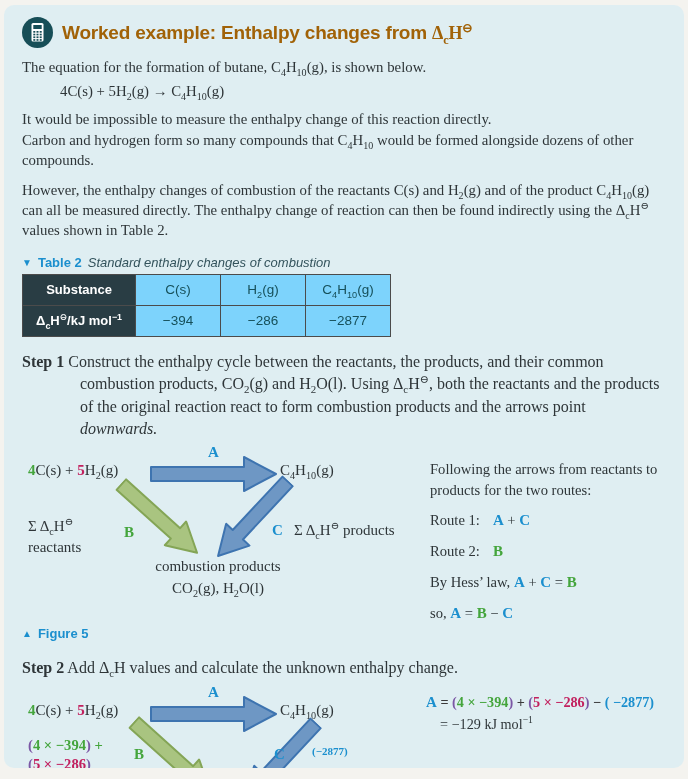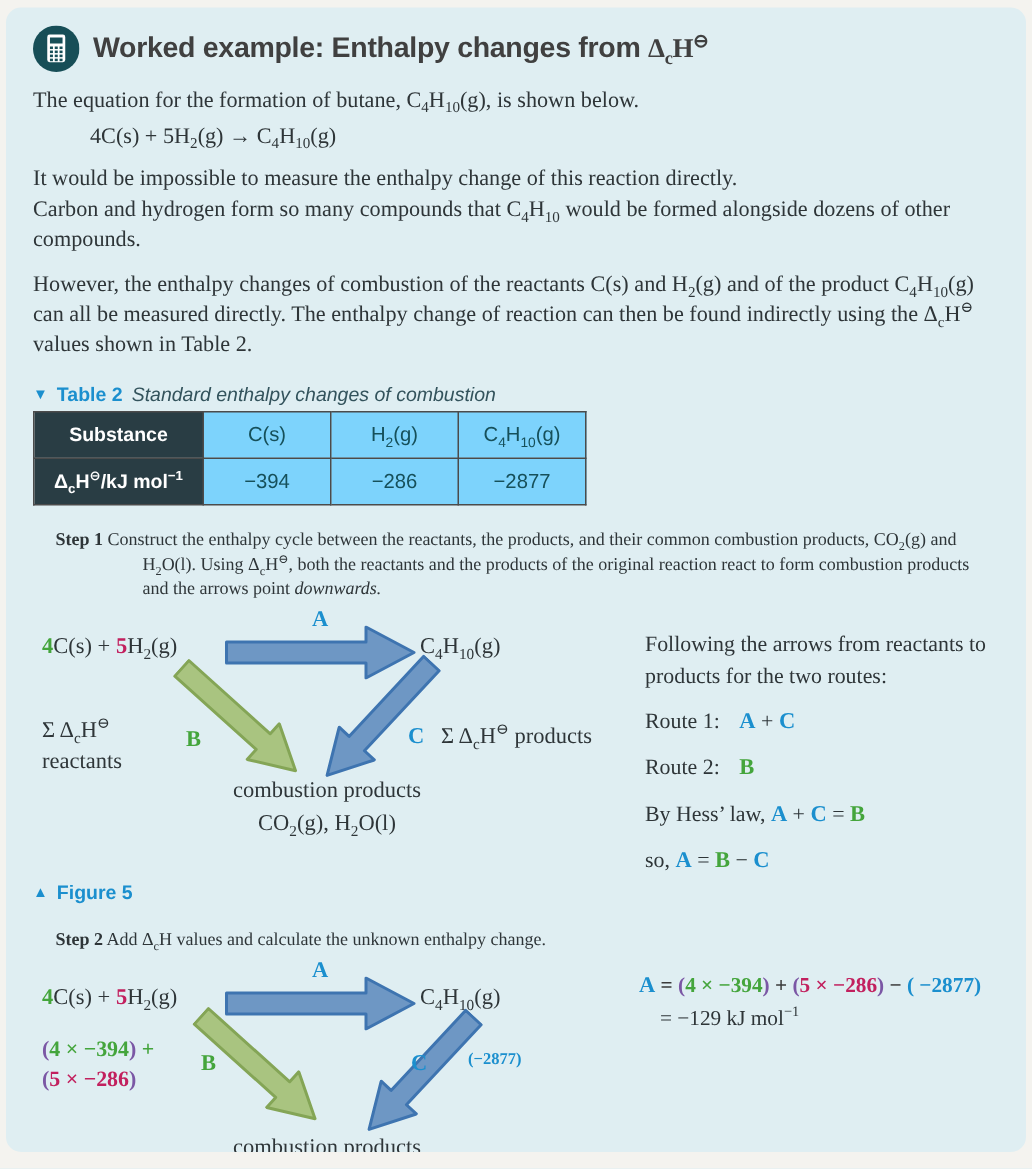--- a/index.html
+++ b/index.html
@@ -13,21 +13,21 @@
     position:absolute; left:4px; top:5px; width:680px; height:763px;
     background:#dfeef2; border-radius:10px; box-sizing:border-box;
     padding:12px 18px 8px 18px; overflow:hidden;
   }
   sub, sup { font-size:68%; line-height:0; }
   
   .header { display:flex; align-items:center; gap:9px; }
   .icon-circle { width:31px; height:31px; flex:0 0 auto; }
   .title {
     font-family:"Liberation Sans","DejaVu Sans",sans-serif;
-    font-weight:bold; font-size:19px; color:#404040; letter-spacing:-0.2px;
+    font-weight:bold; font-size:19px; color:#a16207; letter-spacing:-0.2px;
   }
   .title .formula { font-family:"Liberation Serif",serif; font-size:18px; }
   
   p.body { margin:9px 0 0 0; font-size:14.8px; line-height:1.38; }
   .equation { margin:6px 0 0 38px; font-size:14.8px; }
   
   .caption-row {
     display:flex; align-items:baseline; gap:6px; margin-top:2px;
     font-family:"Liberation Sans","DejaVu Sans",sans-serif;
   }
@@ -42,21 +42,21 @@
     font-size:13.5px; color:#16505a;
   }
   table.data th, table.data td {
     border:1px solid #4b4b4b; text-align:center; padding:4px 6px; height:22px;
   }
   table.data th.rowhead {
     background:#293d44; color:#ffffff; font-size:13px; width:100px; font-weight:bold;
   }
   table.data td { background:#7dd3fc; width:72px; }
   
-  .step { margin:14px 0 0 15px; font-size:12px; line-height:1.4; padding-left:58px; text-indent:-58px; }
+  .step { margin:14px 0 0 0; font-size:16px; line-height:1.4; padding-left:58px; text-indent:-58px; }
   .step .steplab { font-weight:bold; }
   .step .em { font-style:italic; }
   
   .figrow { display:flex; margin-top:4px; }
   .diagram { position:relative; width:392px; flex:0 0 auto; }
   .diagram.fig5 { height:158px; }
   .diagram.fig6 { height:152px; }
   .dg { position:absolute; font-size:15px; white-space:nowrap; }
   .letter { font-weight:bold; font-size:15px; font-family:"Liberation Serif",serif; }
   .arrow { position:absolute; }

